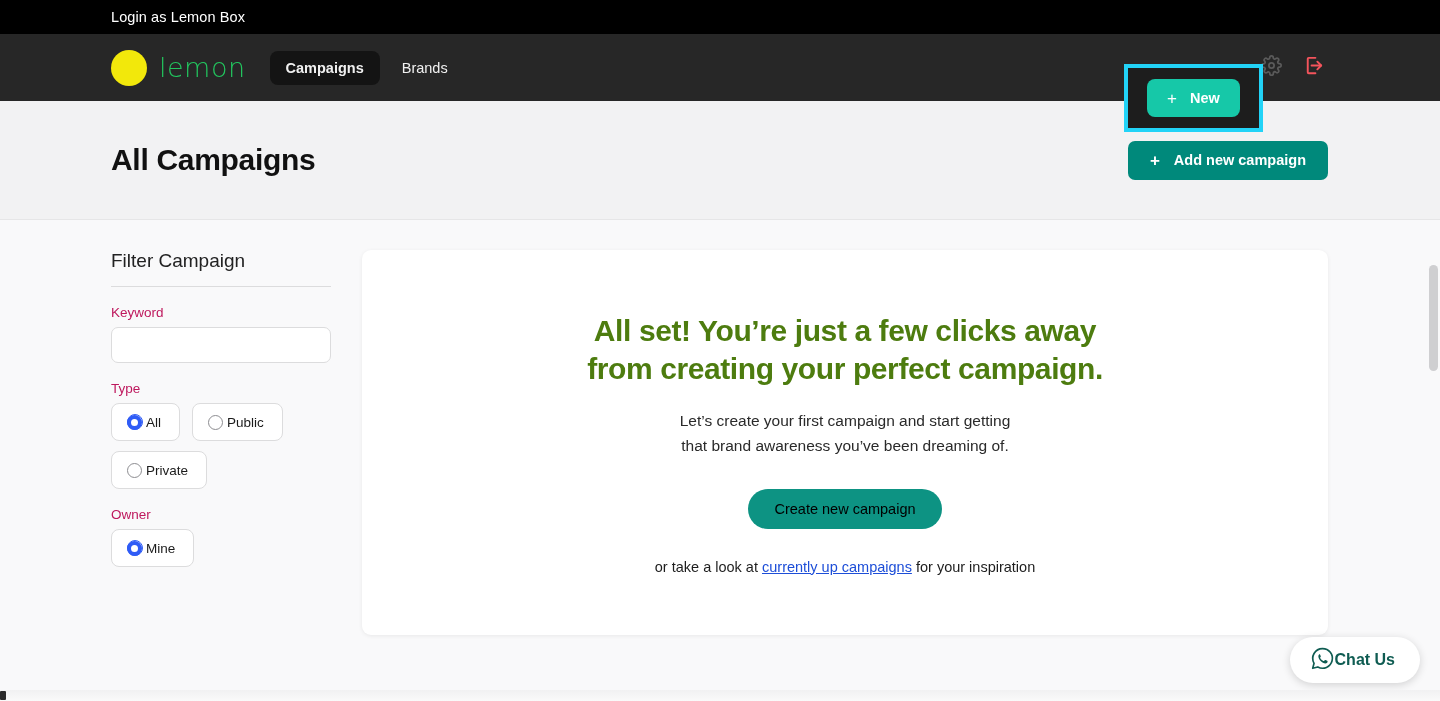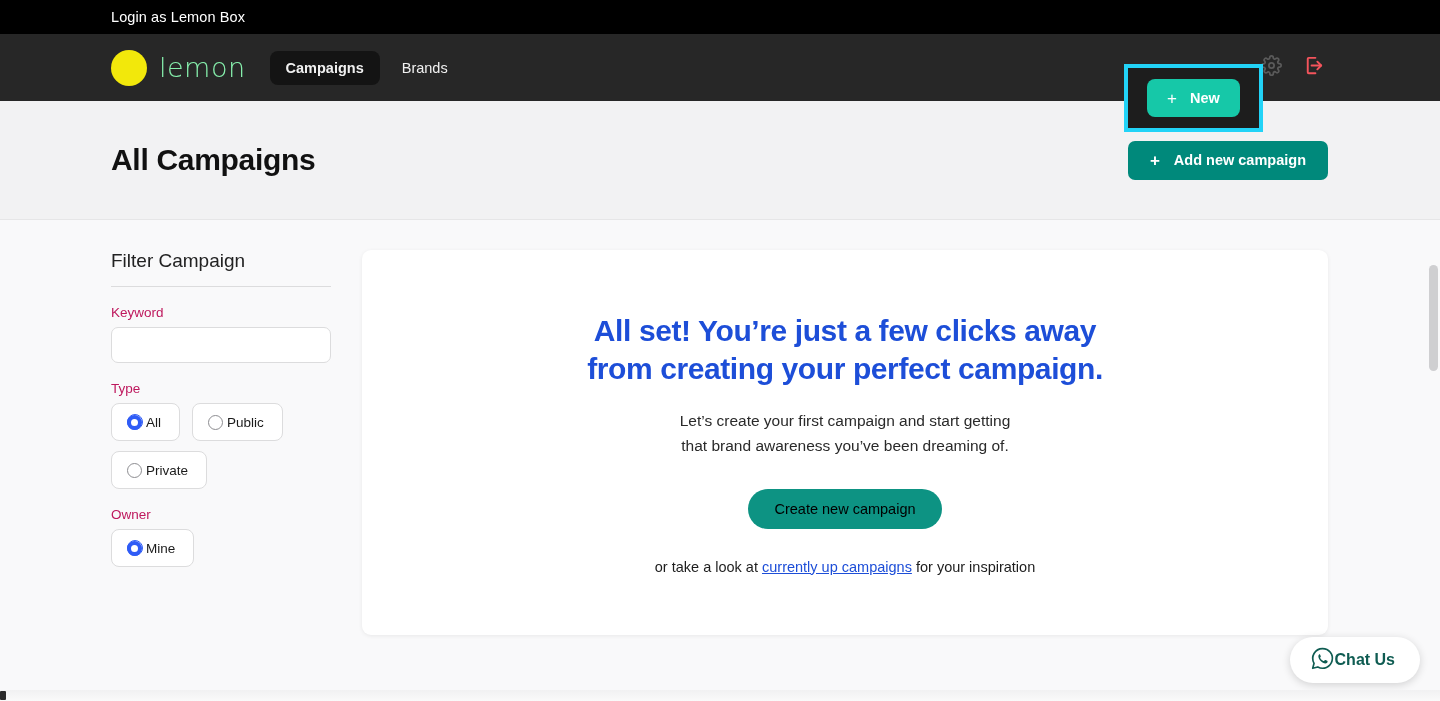--- a/index.html
+++ b/index.html
@@ -48,21 +48,21 @@
     margin-right: 24px;
   }
   .brand-mark {
     width: 36px;
     height: 36px;
     border-radius: 50%;
     background: #f2e80b;
     flex: none;
   }
   .brand-word {
-    color: #86efac;
+    color: #22c55e;
     font-size: 27px;
     font-weight: 300;
     letter-spacing: .5px;
     font-family: "DejaVu Sans", sans-serif;
   }
 
   .nav-links { display: flex; align-items: center; gap: 6px; }
   .nav-link {
     color: #f0f0f0;
     font-size: 14.5px;
@@ -253,21 +253,21 @@
     flex-direction: column;
     align-items: center;
     padding-top: 62px;
   }
   .card-title {
     font-size: 30px;
     font-weight: 700;
     line-height: 1.25;
     text-align: center;
     letter-spacing: -.4px;
-    color: #1d4ed8;
+    color: #4d7c0f;
     max-width: 640px;
   }
   .card-sub {
     margin-top: 22px;
     font-size: 15.5px;
     line-height: 1.6;
     text-align: center;
     color: #2a2a2a;
   }
   .btn-create {

